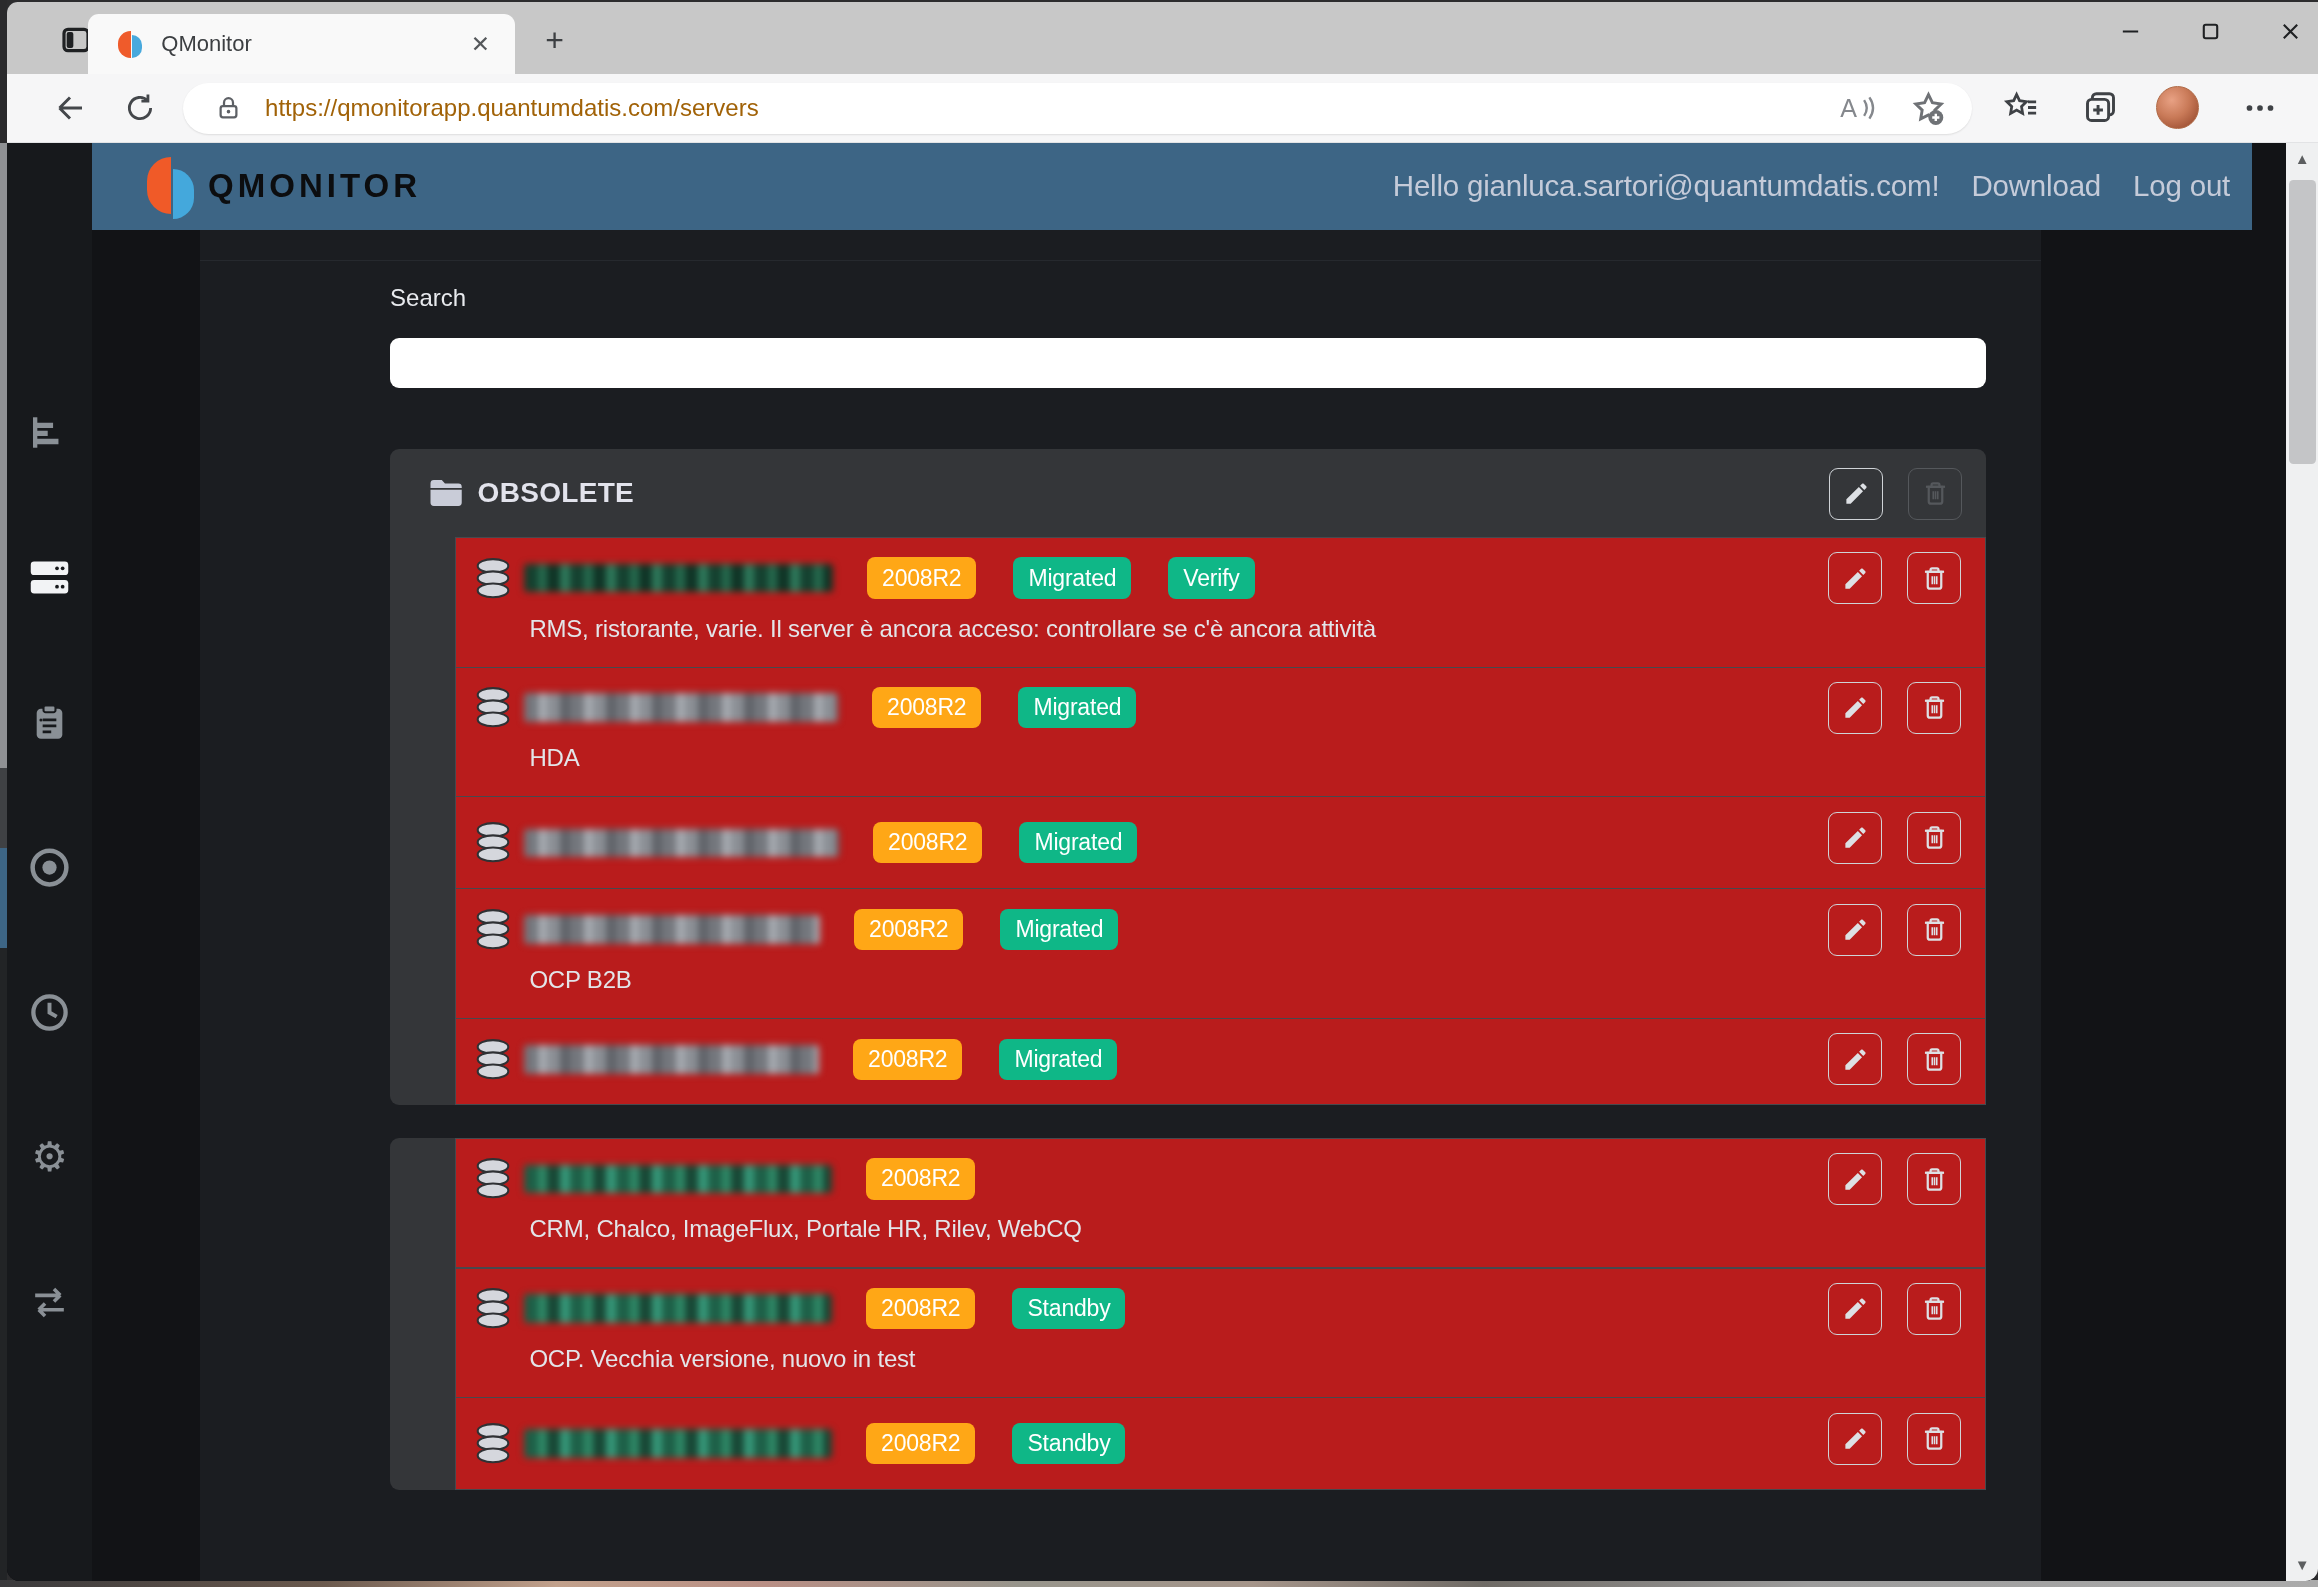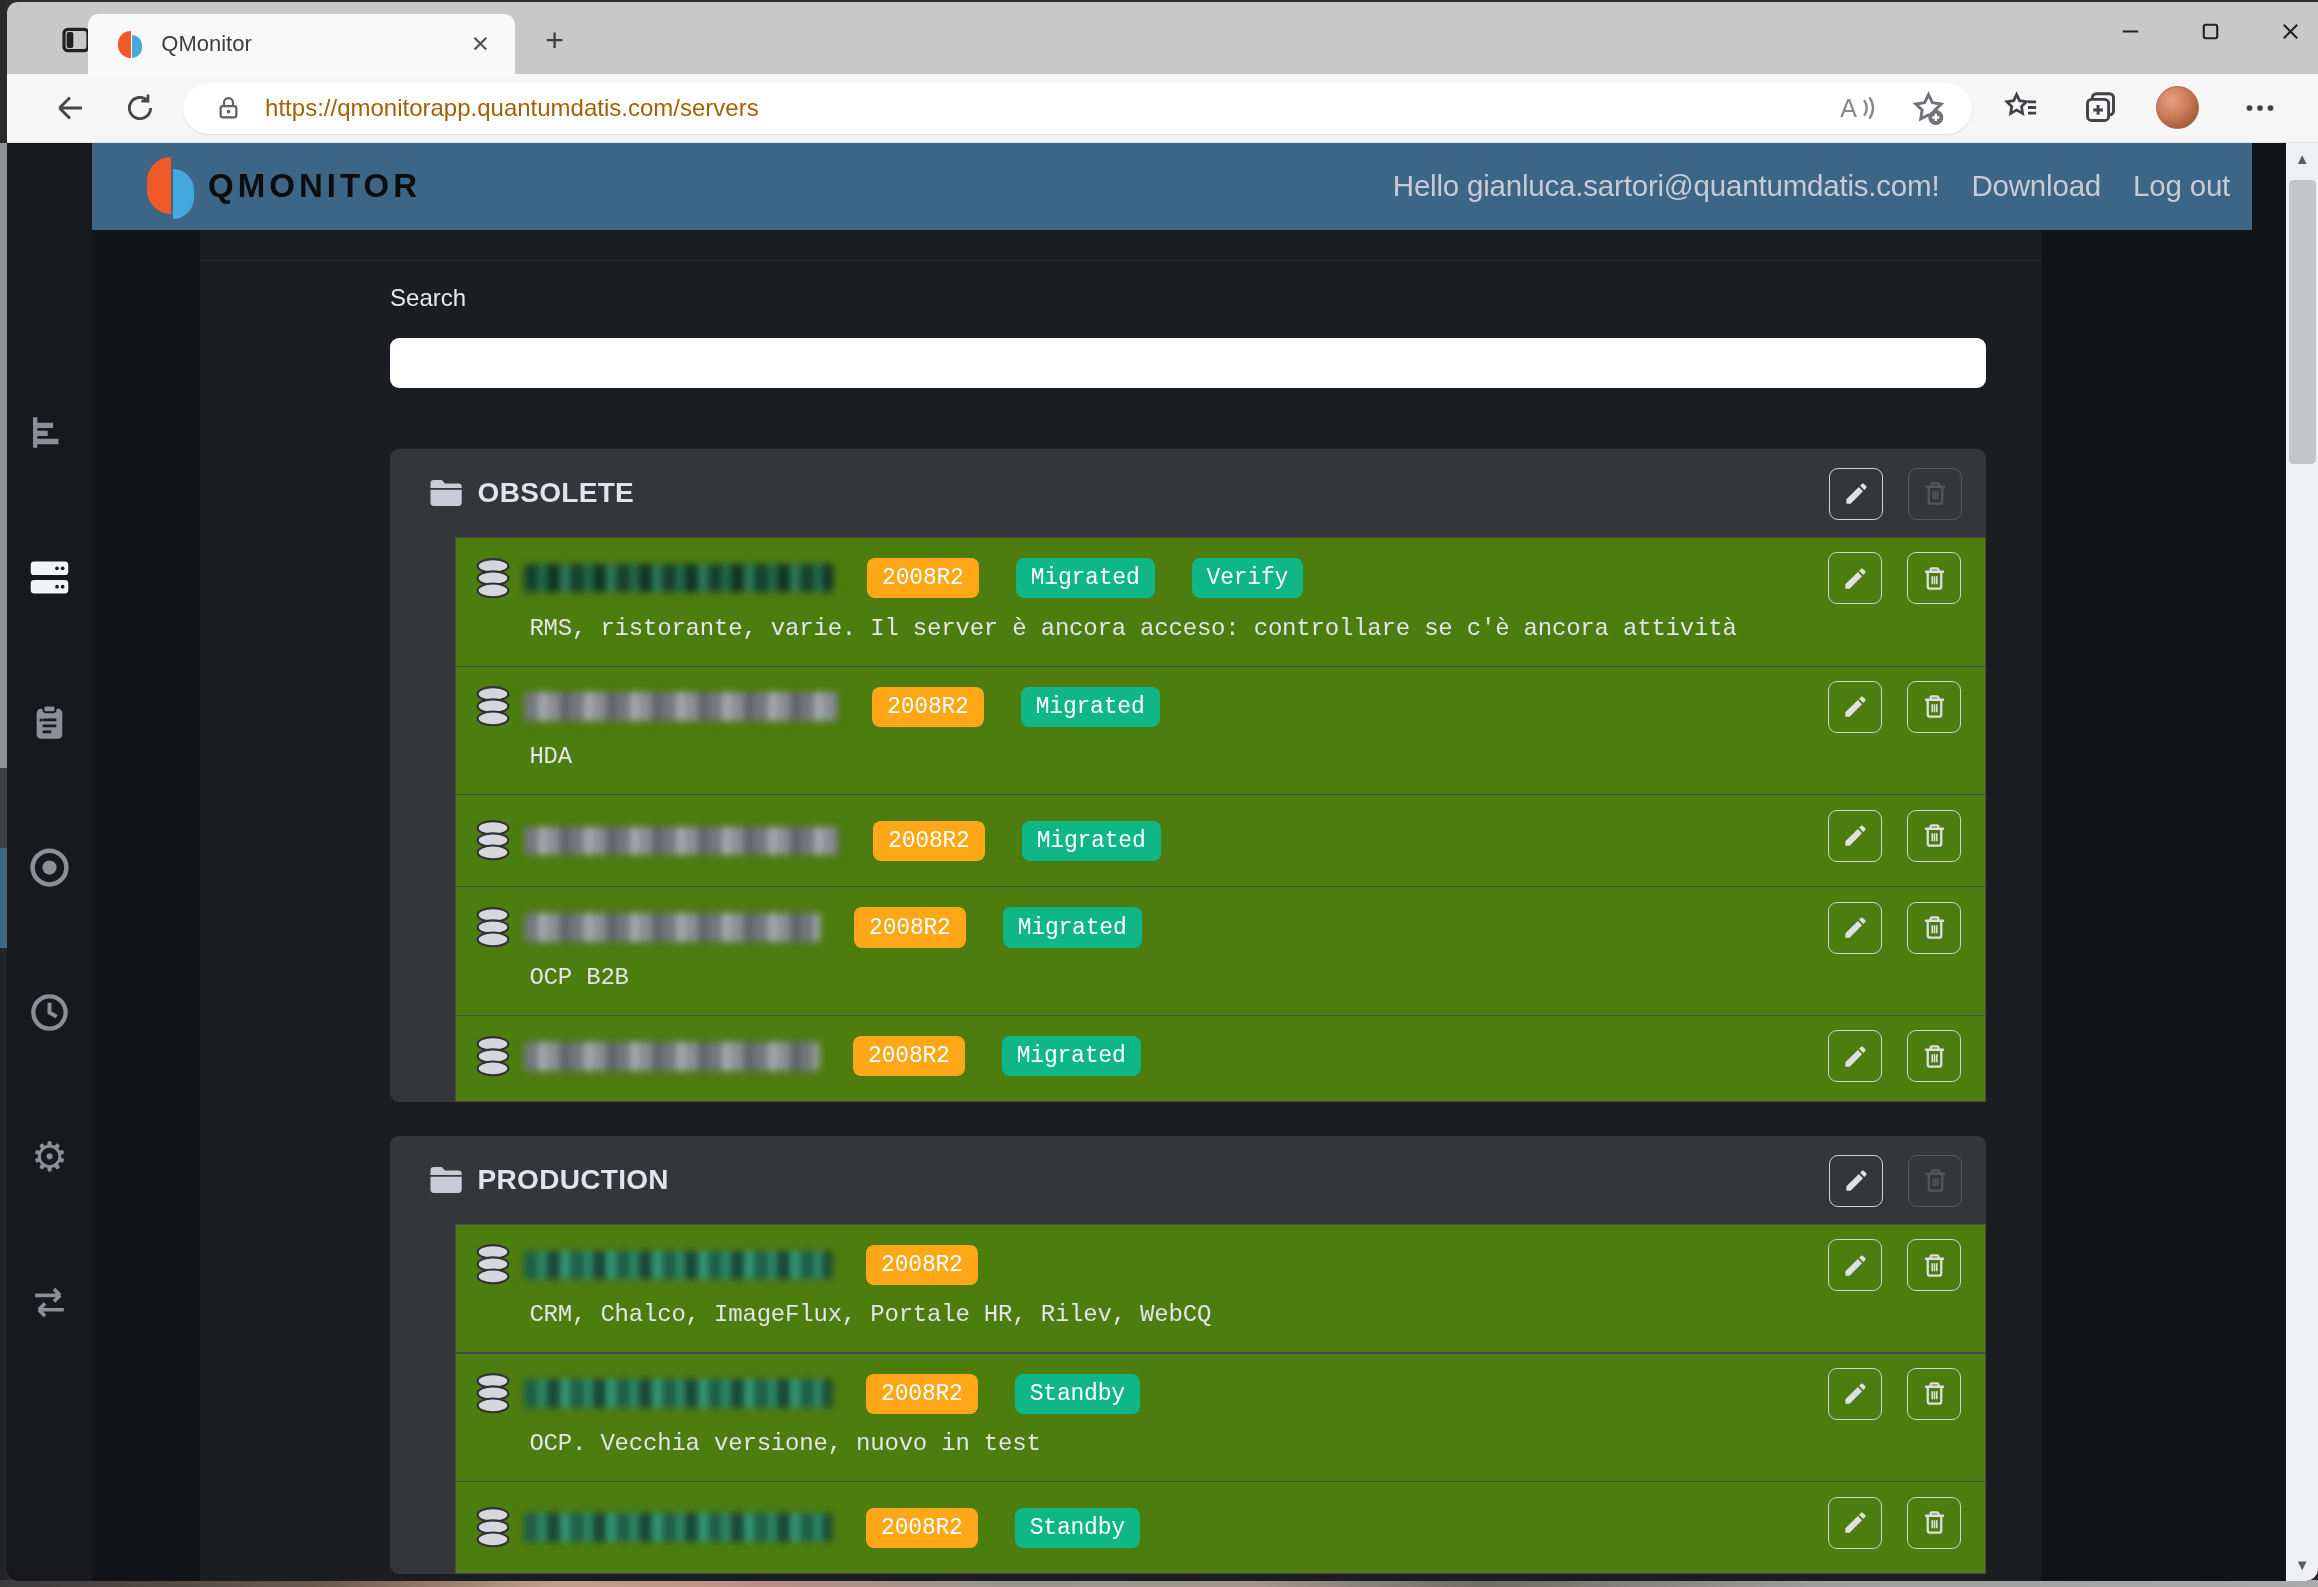--- a/index.html
+++ b/index.html
@@ -81,21 +81,21 @@
   .group-title { margin-left:12.5px; font-size:28px; font-weight:700; letter-spacing:0.3px; color:#e2e3ec; }
   .folder { color:#c9ccd8; display:flex; }
 
   .hdr-actions,.row-actions { position:absolute; display:flex; gap:25px; }
   .hdr-actions { right:24px; top:19px; }
   .row-actions { right:24px; top:14.3px; }
   .sq-btn { width:54px; height:52px; border:1.8px solid #cfd3d7; border-radius:9px; background:transparent; display:flex; align-items:center; justify-content:center; color:#dde0e4; cursor:pointer; }
   .sq-btn.disabled { border-color:#55585c; color:#55585c; }
 
   .rows { margin-left:65px; }
-  .server-row { position:relative; background:#4d7c0f; border:0.9px solid #47494e; margin-top:-0.9px; padding:19.6px 14.3px 24px 14.3px;font-family:Liberation Mono, monospace; }
+  .server-row { position:relative; background:#b91c1c; border:0.9px solid #47494e; margin-top:-0.9px; padding:19.6px 14.3px 24px 14.3px; }
   .server-row.single { padding:25px 14.3px 25px 14.3px; }
   .row-line1 { display:flex; align-items:center; height:41px; }
   .db-icon { flex:0 0 auto; color:#d5d7dd; display:flex; margin-left:5.4px; }
   .name-blur { height:28.6px; border-radius:3.6px; margin-left:14.3px; filter:blur(3.6px); }
   .name-blur.green-dark { background:repeating-linear-gradient(90deg,#14402f 0 14.3px,#266b4f 14.3px 23px,#0f3325 23px 36px,#2f7a5c 36px 46px); }
   .name-blur.green { background:repeating-linear-gradient(90deg,#1d5f47 0 14.3px,#2f8a68 14.3px 23px,#174634 23px 36px,#37997a 36px 46px); }
   .name-blur.gray { background:repeating-linear-gradient(90deg,#74777d 0 14.3px,#a6aab0 14.3px 23px,#8b8f95 23px 36px,#5f6268 36px 46px); }
   .badges { display:flex; align-items:center; gap:37px; margin-left:34px; }
   .badge { font-size:23px; font-weight:500; color:#ffffff; padding:7.1px 15px; border-radius:8px; letter-spacing:-0.2px; white-space:nowrap; }
   .badge.os { background:var(--os-badge,#ffa716); }
@@ -484,44 +484,20 @@
           <path d="M6 6h12v13a2 2 0 0 1-2 2H8a2 2 0 0 1-2-2V6z" stroke="currentColor" stroke-width="2" fill="none"></path>
           <path d="M10 10v7M12 10v7M14 10v7" stroke="currentColor" stroke-width="1.4" fill="none"></path>
         </svg>
       </button>
     </span>
   </div>
 </div>
   </div>
 
   <div class="group-card">
-    <div class="group-header">
-      <span class="folder">
-        <svg width="37" height="32" viewBox="0 0 24 21">
-          <path d="M1.5 4.2A2.2 2.2 0 0 1 3.7 2h5.2l2.1 2.3h8.8a2.2 2.2 0 0 1 2.2 2.2v.8H1.5V4.2z" fill="currentColor"></path>
-          <path d="M1.5 8.3h20.5v8.5a2.2 2.2 0 0 1-2.2 2.2H3.7a2.2 2.2 0 0 1-2.2-2.2V8.3z" fill="currentColor"></path>
-        </svg>
-      </span>
-      <span class="group-title">PRODUCTION</span>
-      <span class="hdr-actions">
-        <button class="sq-btn">
-          <svg width="27" height="27" viewBox="0 0 24 24">
-            <path d="M3 17.2V21h3.8L17.8 9.9l-3.7-3.7L3 17.2zM20.7 7c.4-.4.4-1 0-1.4l-2.3-2.3c-.4-.4-1-.4-1.4 0l-1.8 1.8 3.7 3.7L20.7 7z" fill="currentColor"></path>
-          </svg>
-        </button>
-        <button class="sq-btn disabled">
-          <svg width="27" height="27" viewBox="0 0 24 24">
-            <path d="M3.5 6h17" stroke="currentColor" stroke-width="2" fill="none"></path>
-            <path d="M8.5 6V4.3A1.3 1.3 0 0 1 9.8 3h4.4a1.3 1.3 0 0 1 1.3 1.3V6" stroke="currentColor" stroke-width="2" fill="none"></path>
-            <path d="M6 6h12v13a2 2 0 0 1-2 2H8a2 2 0 0 1-2-2V6z" stroke="currentColor" stroke-width="2" fill="none"></path>
-            <path d="M10 10v7M12 10v7M14 10v7" stroke="currentColor" stroke-width="1.4" fill="none"></path>
-          </svg>
-        </button>
-      </span>
-    </div>
     <div class="rows">
   <div class="server-row">
     <div class="row-line1">
       <span class="db-icon">
         <svg width="34" height="41" viewBox="0 0 20 24">
           <ellipse cx="10" cy="4.6" rx="9" ry="4" fill="currentColor" stroke="#2f3134" stroke-width="1.2"></ellipse>
           <ellipse cx="10" cy="11.8" rx="9" ry="4" fill="currentColor" stroke="#2f3134" stroke-width="1.2"></ellipse>
           <ellipse cx="10" cy="19" rx="9" ry="4" fill="currentColor" stroke="#2f3134" stroke-width="1.2"></ellipse>
         </svg>
       </span>

